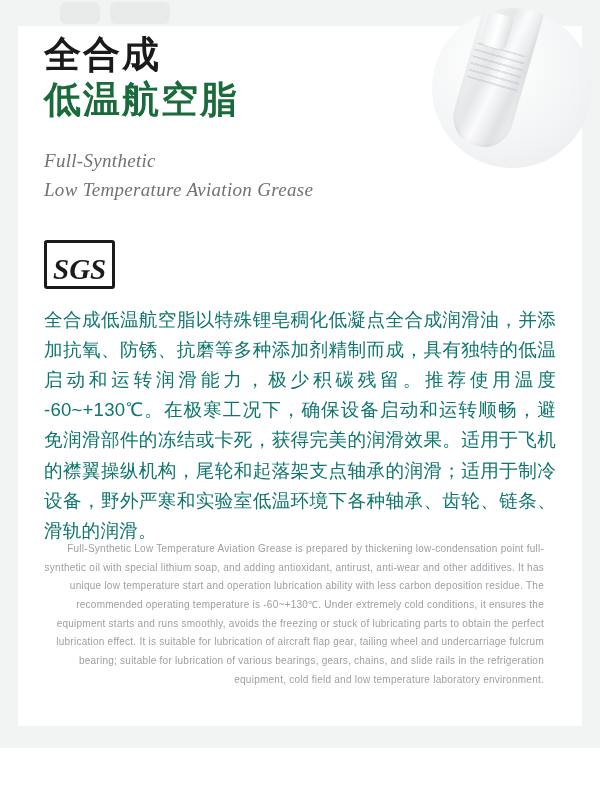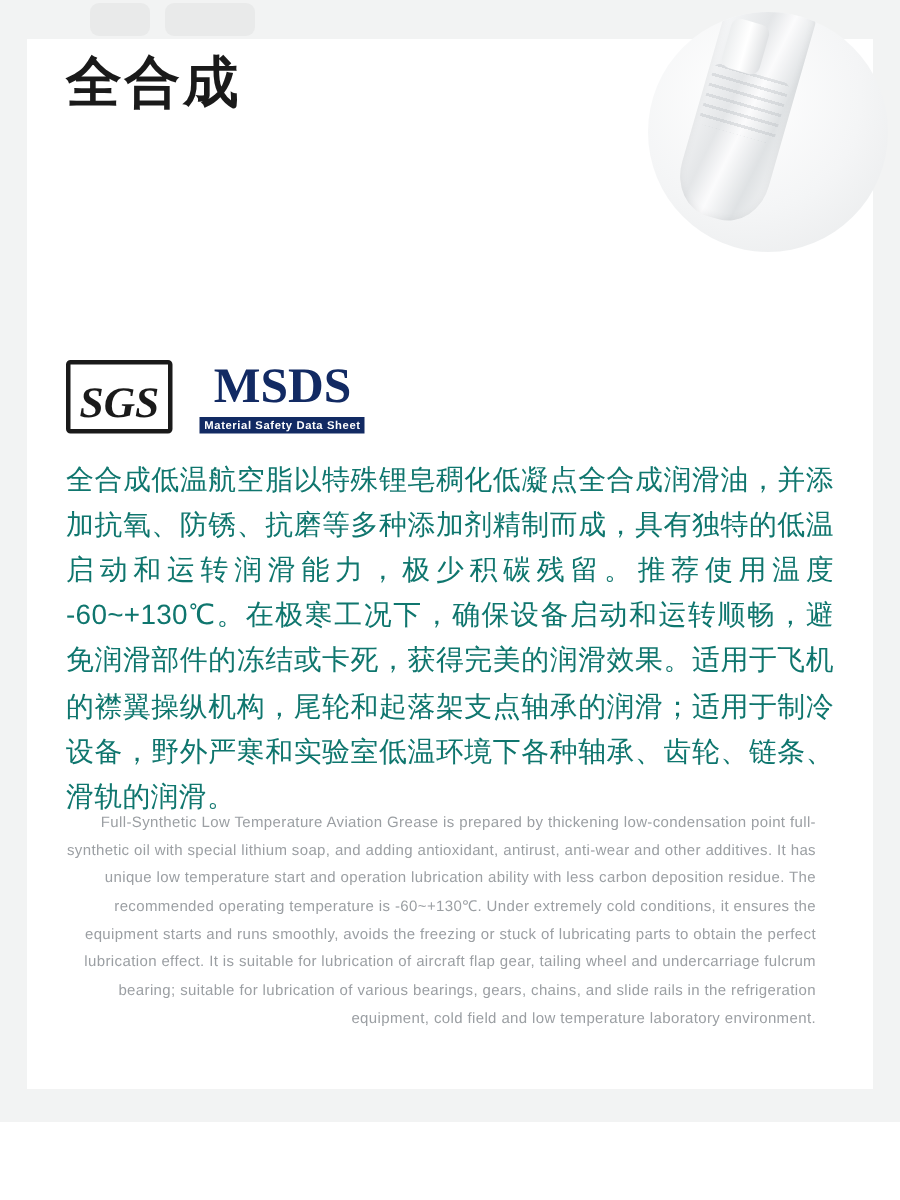--- a/index.html
+++ b/index.html
@@ -240,27 +240,28 @@
   <div class="band-bottom"></div>
 
   <div class="photo-circle">
     <div class="tube"></div>
     <div class="tube-ridges"></div>
     <div class="tube-cap"></div>
   </div>
 
   <div class="content">
     <div class="title-cn-1">全合成</div>
+    <div class="title-cn-2">低温航空脂</div>
+    <div class="title-en">
+      <div>Full-Synthetic</div>
+      <div>Low Temperature Aviation Grease</div>
+    </div>
   </div>
 
   <div class="certs">
     <div class="sgs"><span>SGS</span></div>
-    <div class="msds">
-      <div class="big">MSDS</div>
-      <div class="sub">Material Safety Data Sheet</div>
-    </div>
   </div>
 
   <div class="body-cn">全合成低温航空脂以特殊锂皂稠化低凝点全合成润滑油，并添加抗氧、防锈、抗磨等多种添加剂精制而成，具有独特的低温启动和运转润滑能力，极少积碳残留。推荐使用温度 -60~+130℃。在极寒工况下，确保设备启动和运转顺畅，避免润滑部件的冻结或卡死，获得完美的润滑效果。适用于飞机的襟翼操纵机构，尾轮和起落架支点轴承的润滑；适用于制冷设备，野外严寒和实验室低温环境下各种轴承、齿轮、链条、滑轨的润滑。</div>
 
   <div class="body-en">Full-Synthetic Low Temperature Aviation Grease is prepared by thickening low-condensation point full-synthetic oil with special lithium soap, and adding antioxidant, antirust, anti-wear and other additives. It has unique low temperature start and operation lubrication ability with less carbon deposition residue. The recommended operating temperature is -60~+130℃. Under extremely cold conditions, it ensures the equipment starts and runs smoothly, avoids the freezing or stuck of lubricating parts to obtain the perfect lubrication effect. It is suitable for lubrication of aircraft flap gear, tailing wheel and undercarriage fulcrum bearing; suitable for lubrication of various bearings, gears, chains, and slide rails in the refrigeration equipment, cold field and low temperature laboratory environment.</div>
 
 </div>
 
 </body></html>

